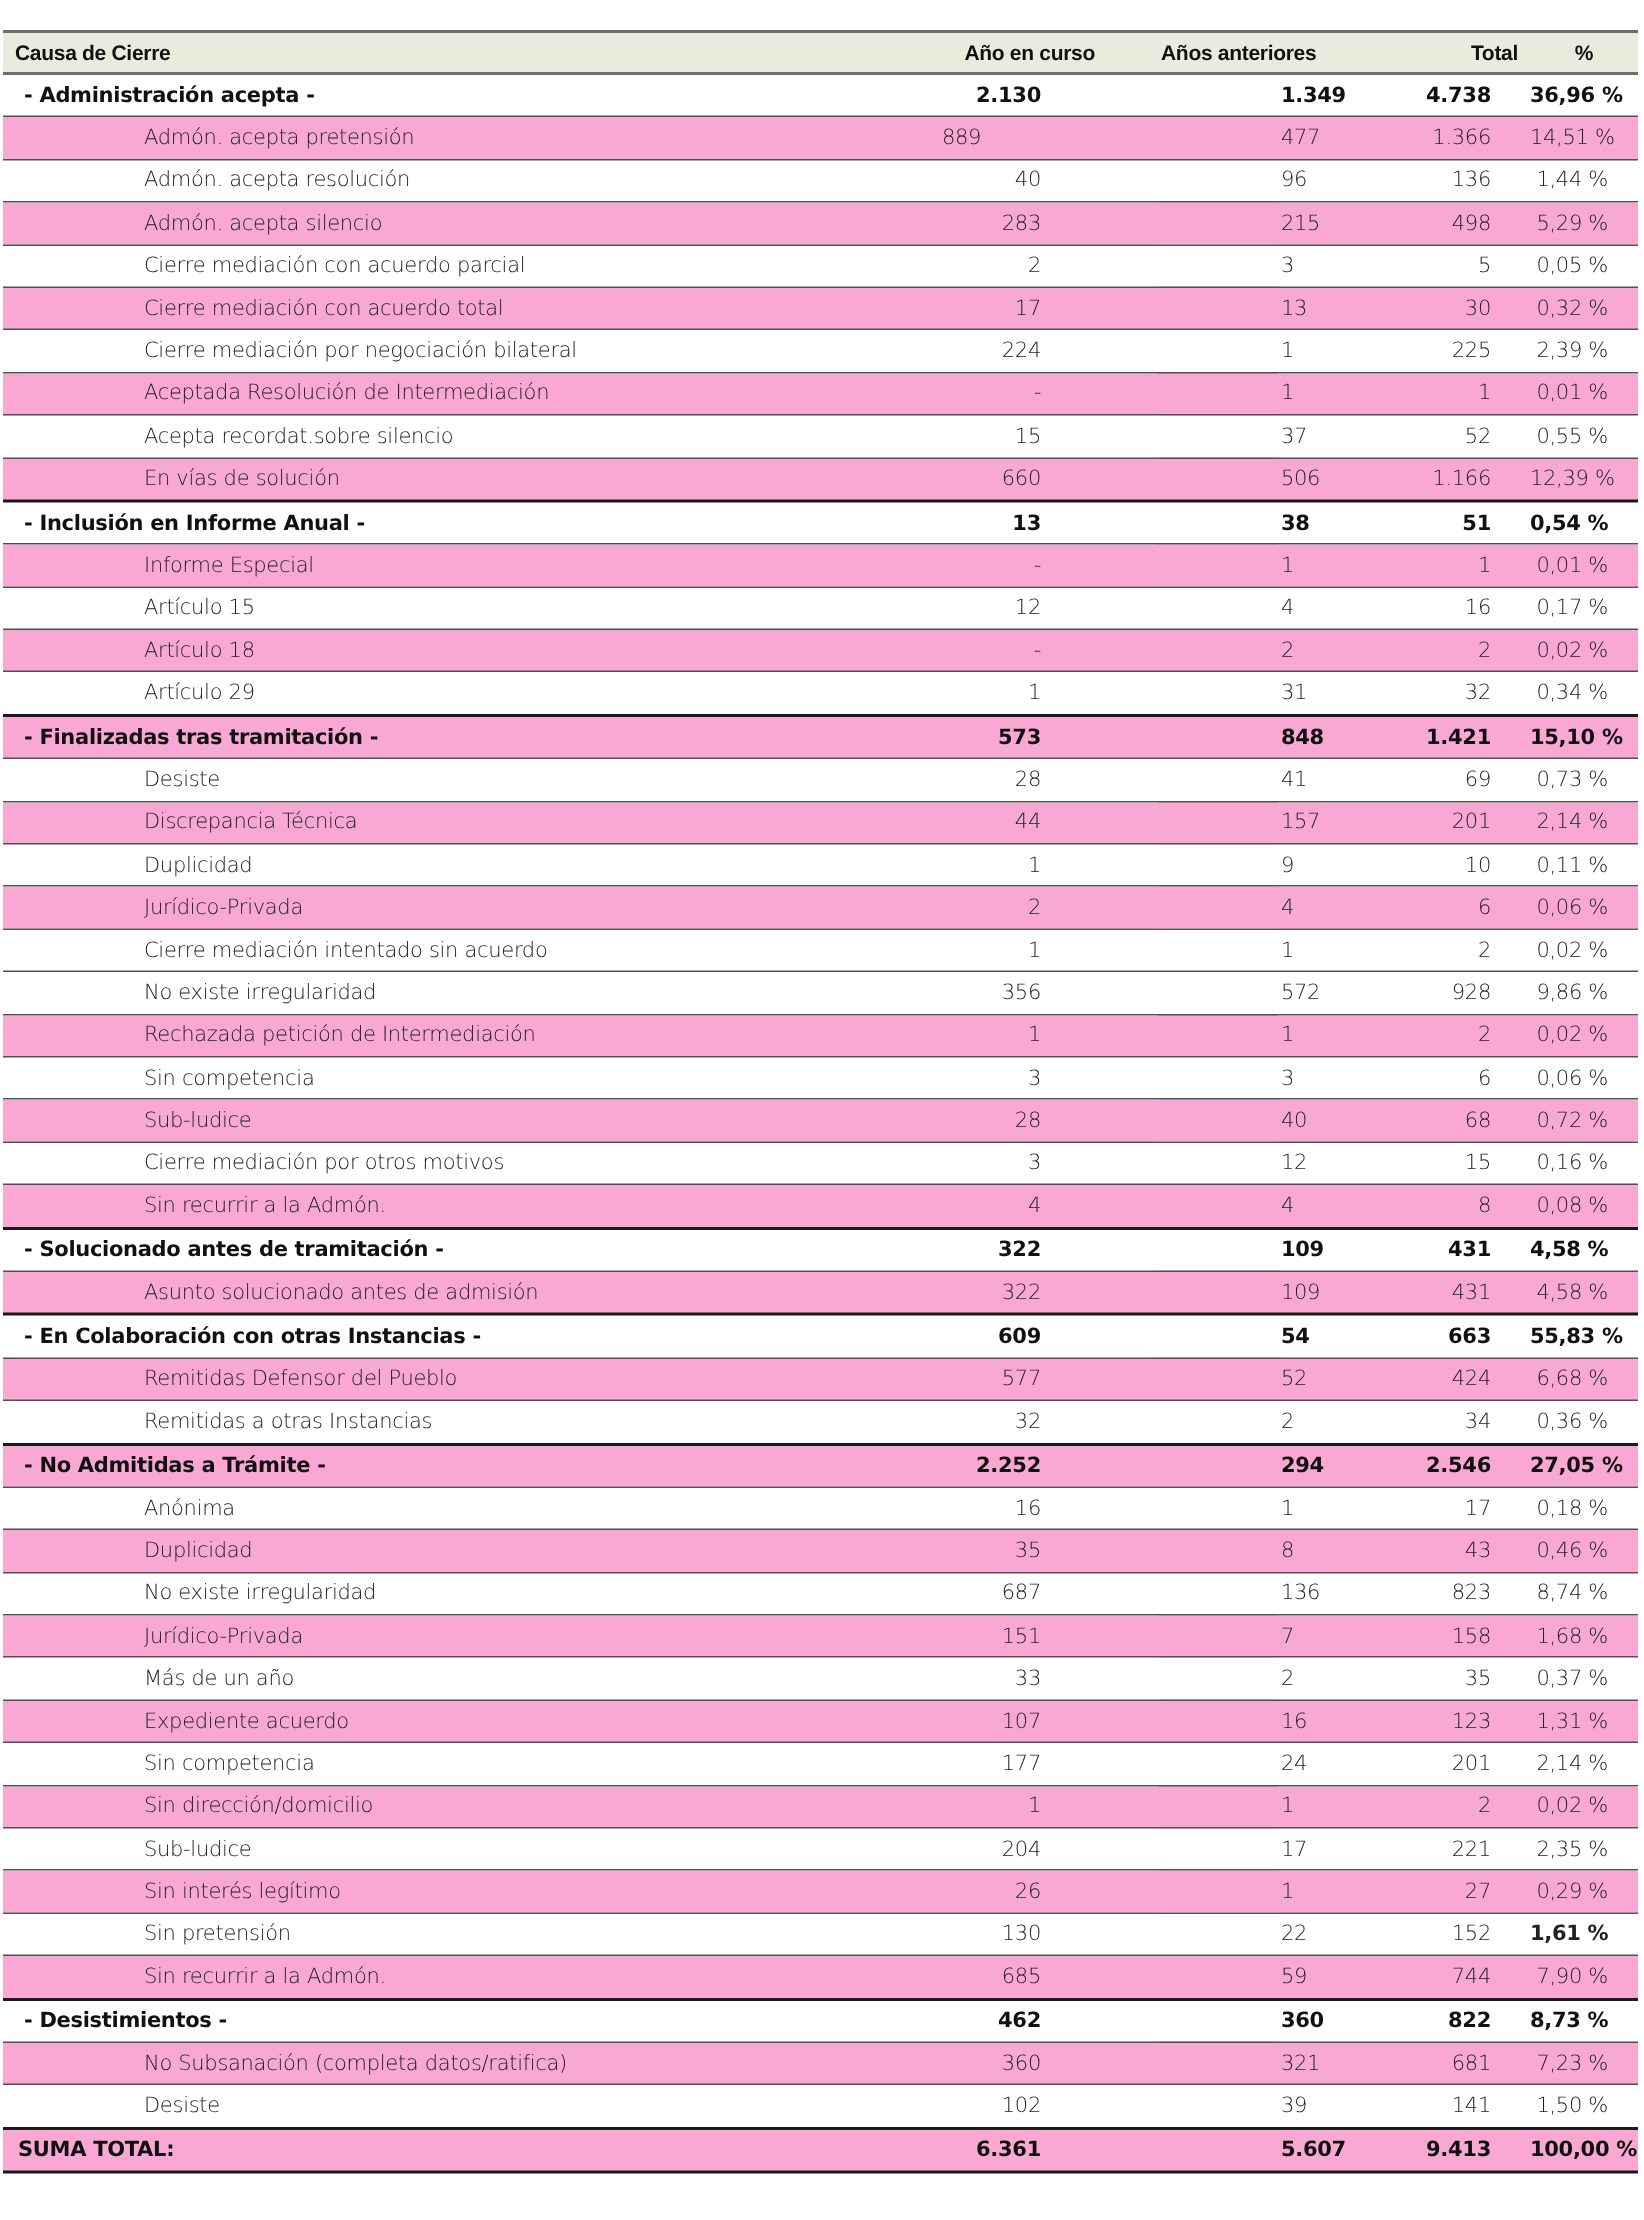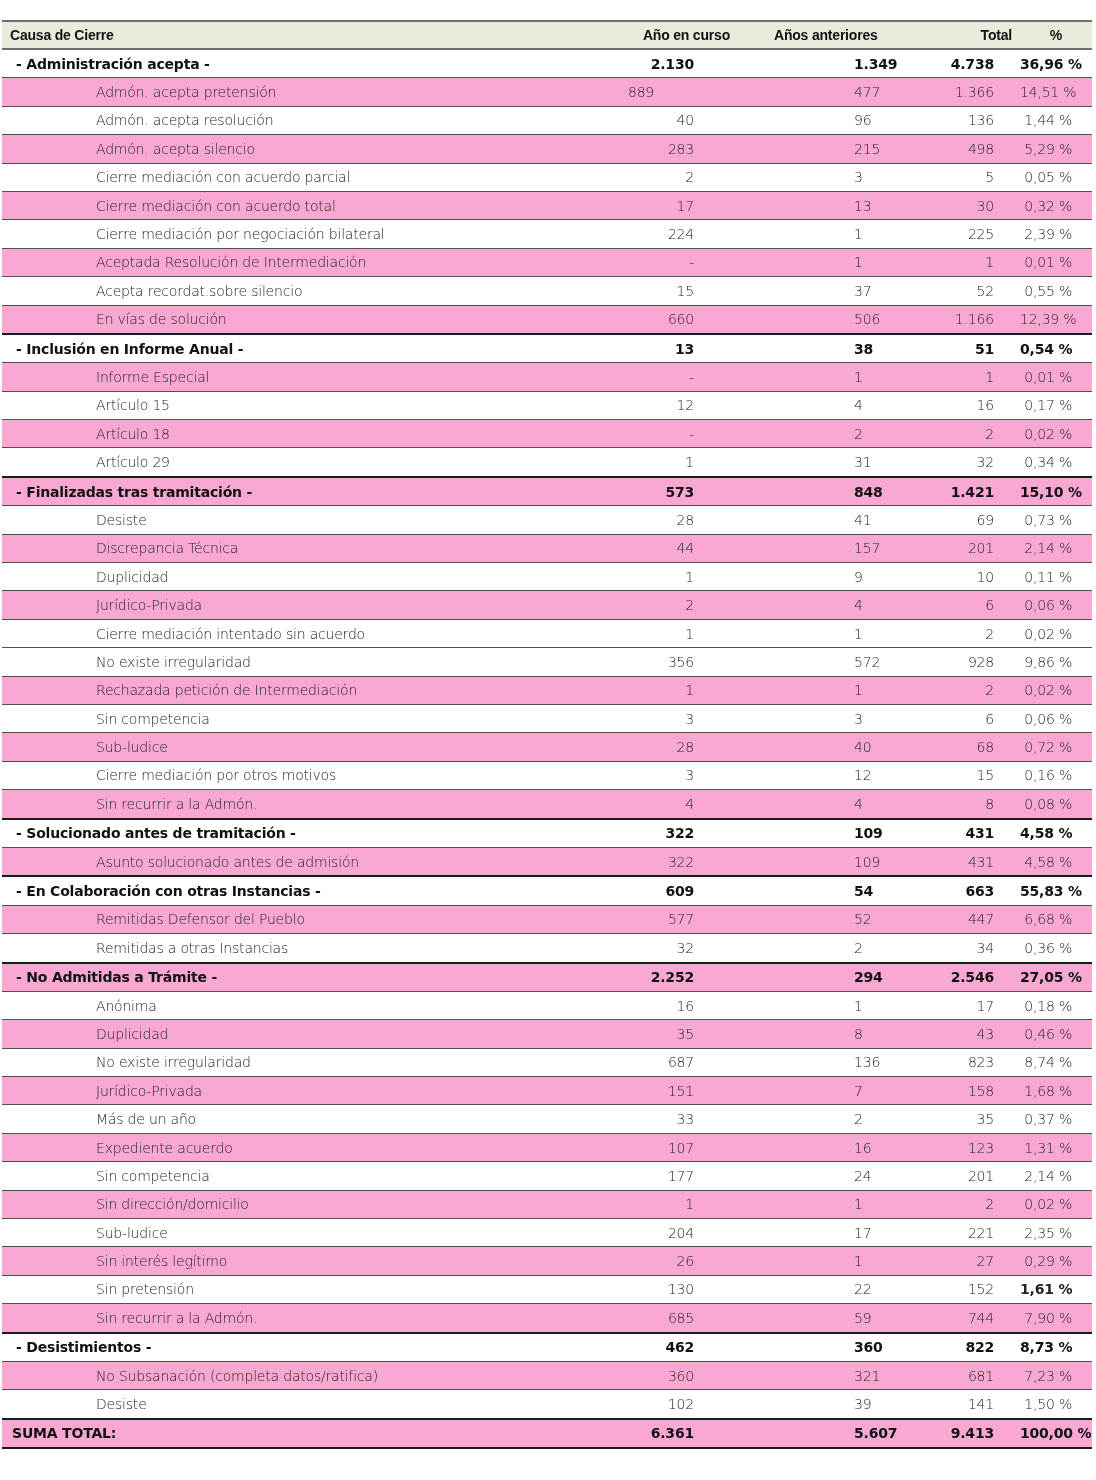--- a/index.html
+++ b/index.html
@@ -256,21 +256,21 @@
         <td class="label">- En Colaboración con otras Instancias -</td>
         <td class="num c" style="text-align: right; padding-right: 78px;">609</td>
         <td class="num p" style="text-align: center; overflow: visible; padding-left: 82px;">54</td>
         <td class="num t" style="text-align: right; padding-right: 20px;">663</td>
         <td class="num-pct" style="text-align: right; padding-right: 20px;">55,83 %</td>
       </tr>
       <tr class="even item">
         <td class="label">Remitidas Defensor del Pueblo</td>
         <td class="num c" style="text-align: right; padding-right: 78px;">577</td>
         <td class="num p" style="text-align: center; overflow: visible; padding-left: 82px;">52</td>
-        <td class="num t" style="text-align: right; padding-right: 20px;">447</td>
+        <td class="num t" style="text-align: right; padding-right: 20px;">424</td>
         <td class="num-pct" style="text-align: right; padding-right: 20px;">6,68 %</td>
       </tr>
       <tr class="odd item pre-group">
         <td class="label">Remitidas a otras Instancias</td>
         <td class="num c" style="text-align: right; padding-right: 78px;">32</td>
         <td class="num p" style="text-align: center; overflow: visible; padding-left: 82px;">2</td>
         <td class="num t" style="text-align: right; padding-right: 20px;">34</td>
         <td class="num-pct" style="text-align: right; padding-right: 20px;">0,36 %</td>
       </tr>
       <tr class="even group">

